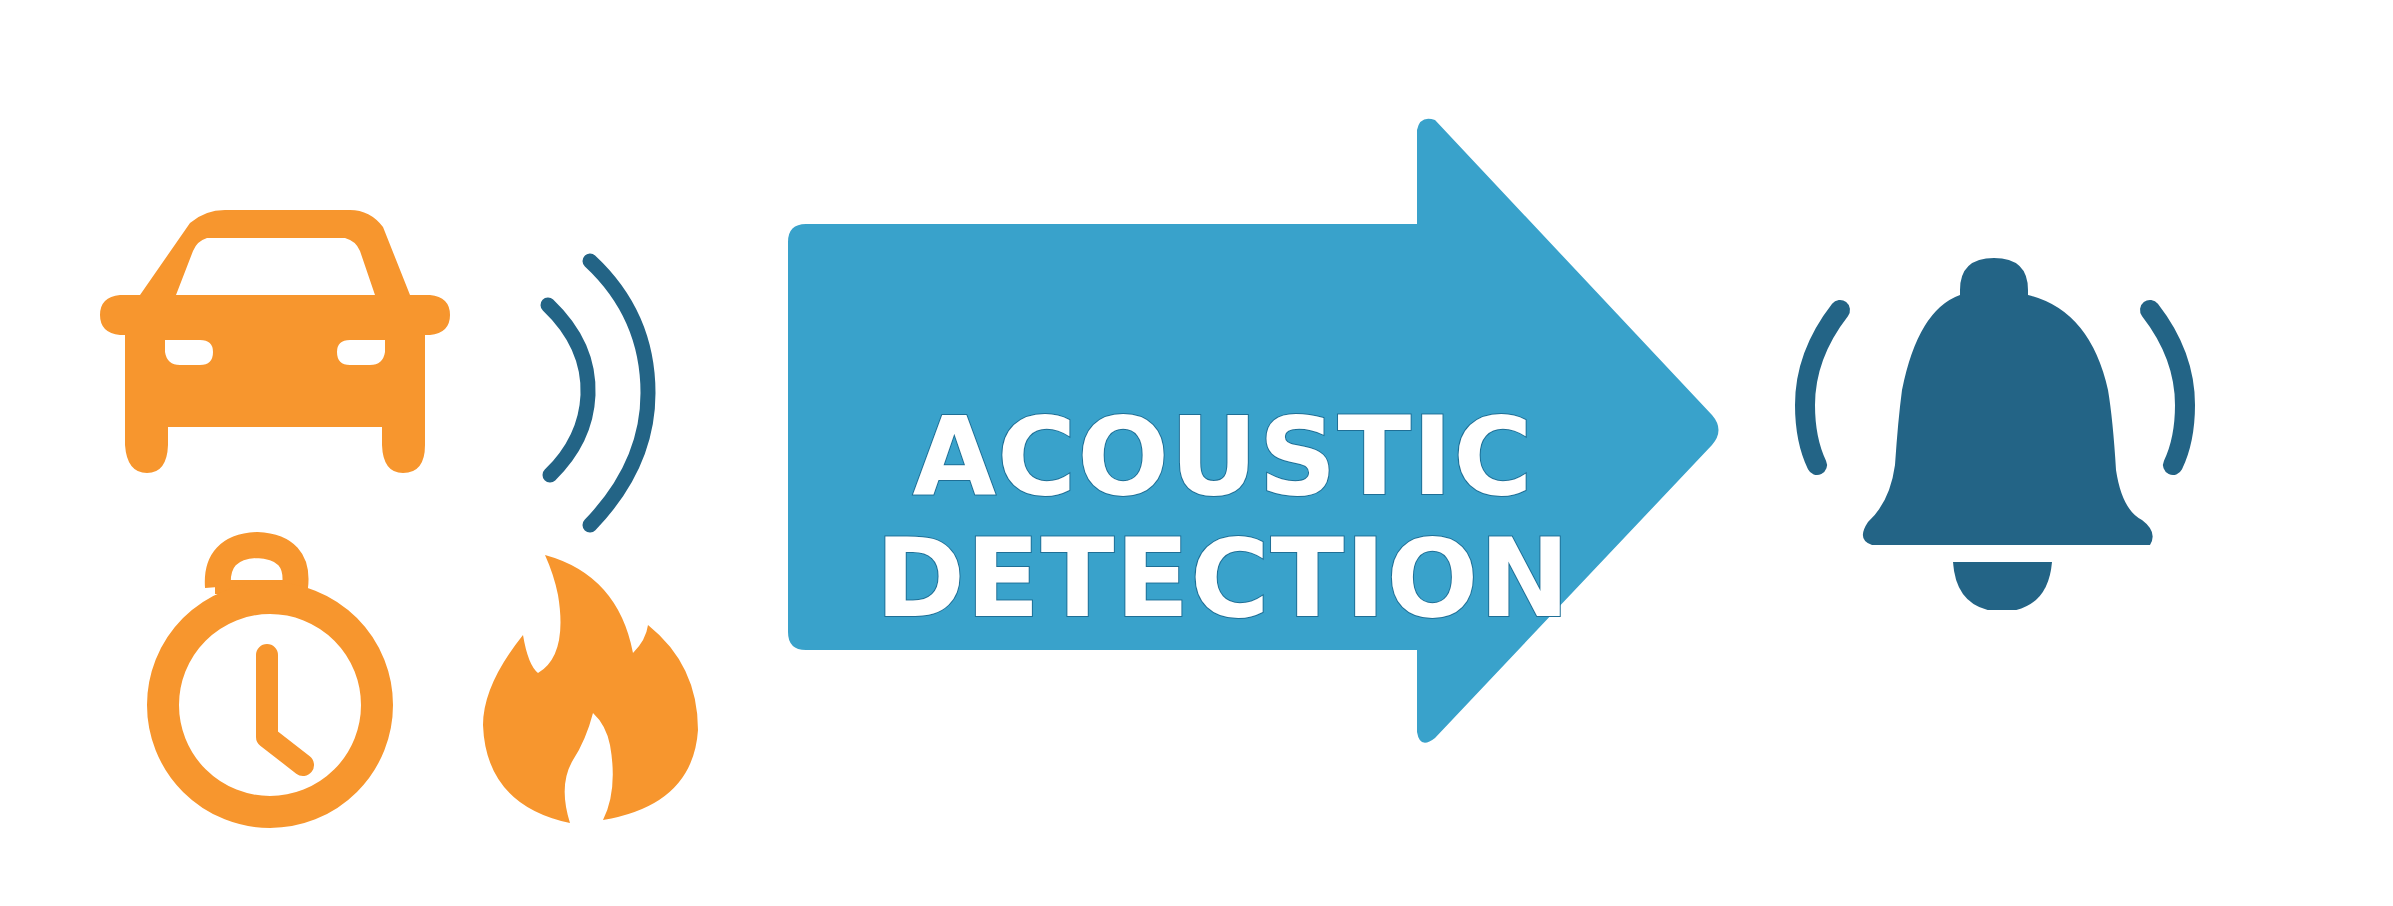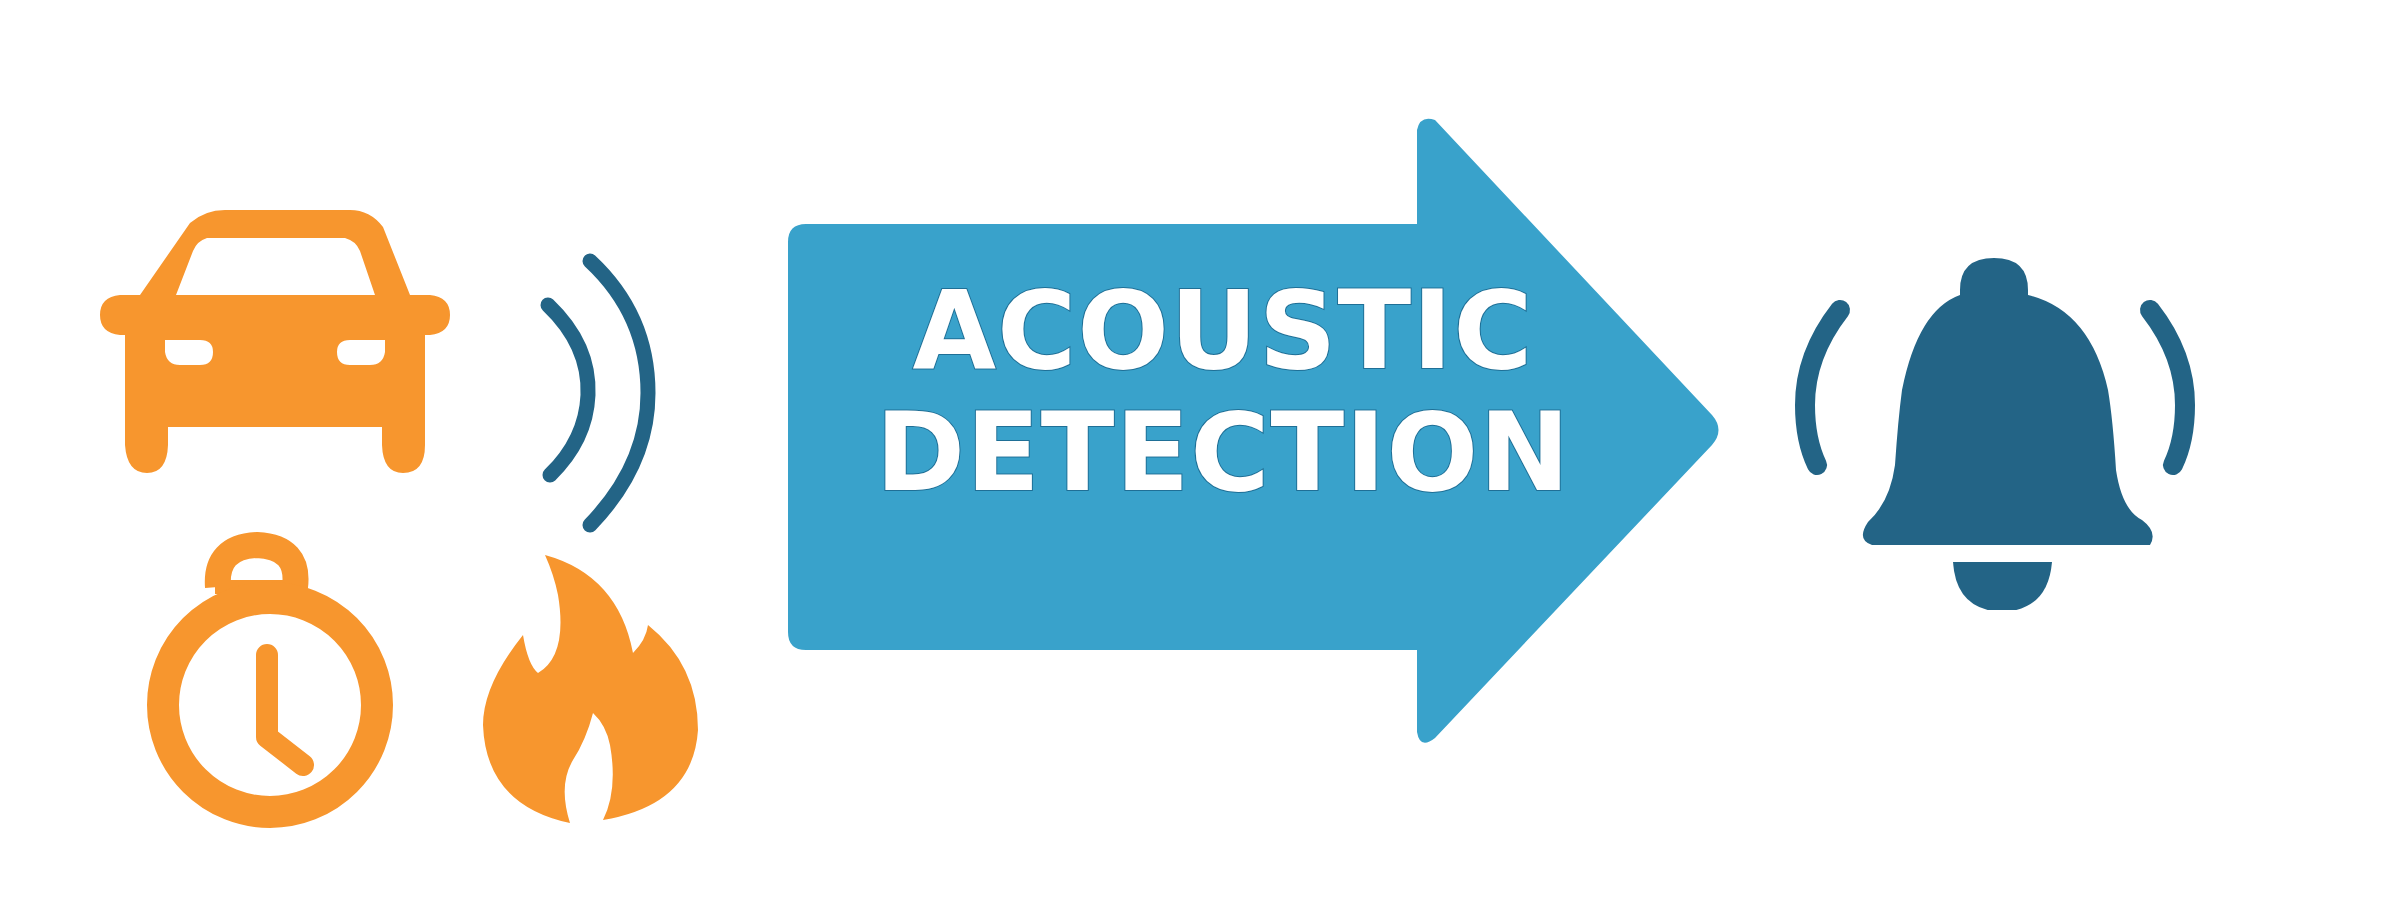--- a/index.html
+++ b/index.html
@@ -1,21 +1,21 @@
 <!DOCTYPE html>
 <html><head>
 <meta charset="utf-8">
 <style>
   html, body { margin:0; padding:0; background:#ffffff; }
   body { width:2393px; height:906px; position:relative; overflow:hidden; font-family:"DejaVu Sans", sans-serif; }
   .abs { position:absolute; }
   svg { display:block; }
   .label-wrap {
     position:absolute; left:800px; top:270px; width:846px; height:370px;
-    display:flex; flex-direction:column; align-items:center; justify-content:flex-start;
+    display:flex; flex-direction:column; align-items:center; justify-content:flex-end;
   }
   .label-line {
     font-family:"DejaVu Sans", sans-serif; font-weight:bold;
     font-size:108px; line-height:122px; color:#ffffff; letter-spacing:1px;
     -webkit-text-stroke:2px #1f6f96; paint-order:stroke fill;
     white-space:nowrap;
   }
 </style>
 </head>
 <body>

